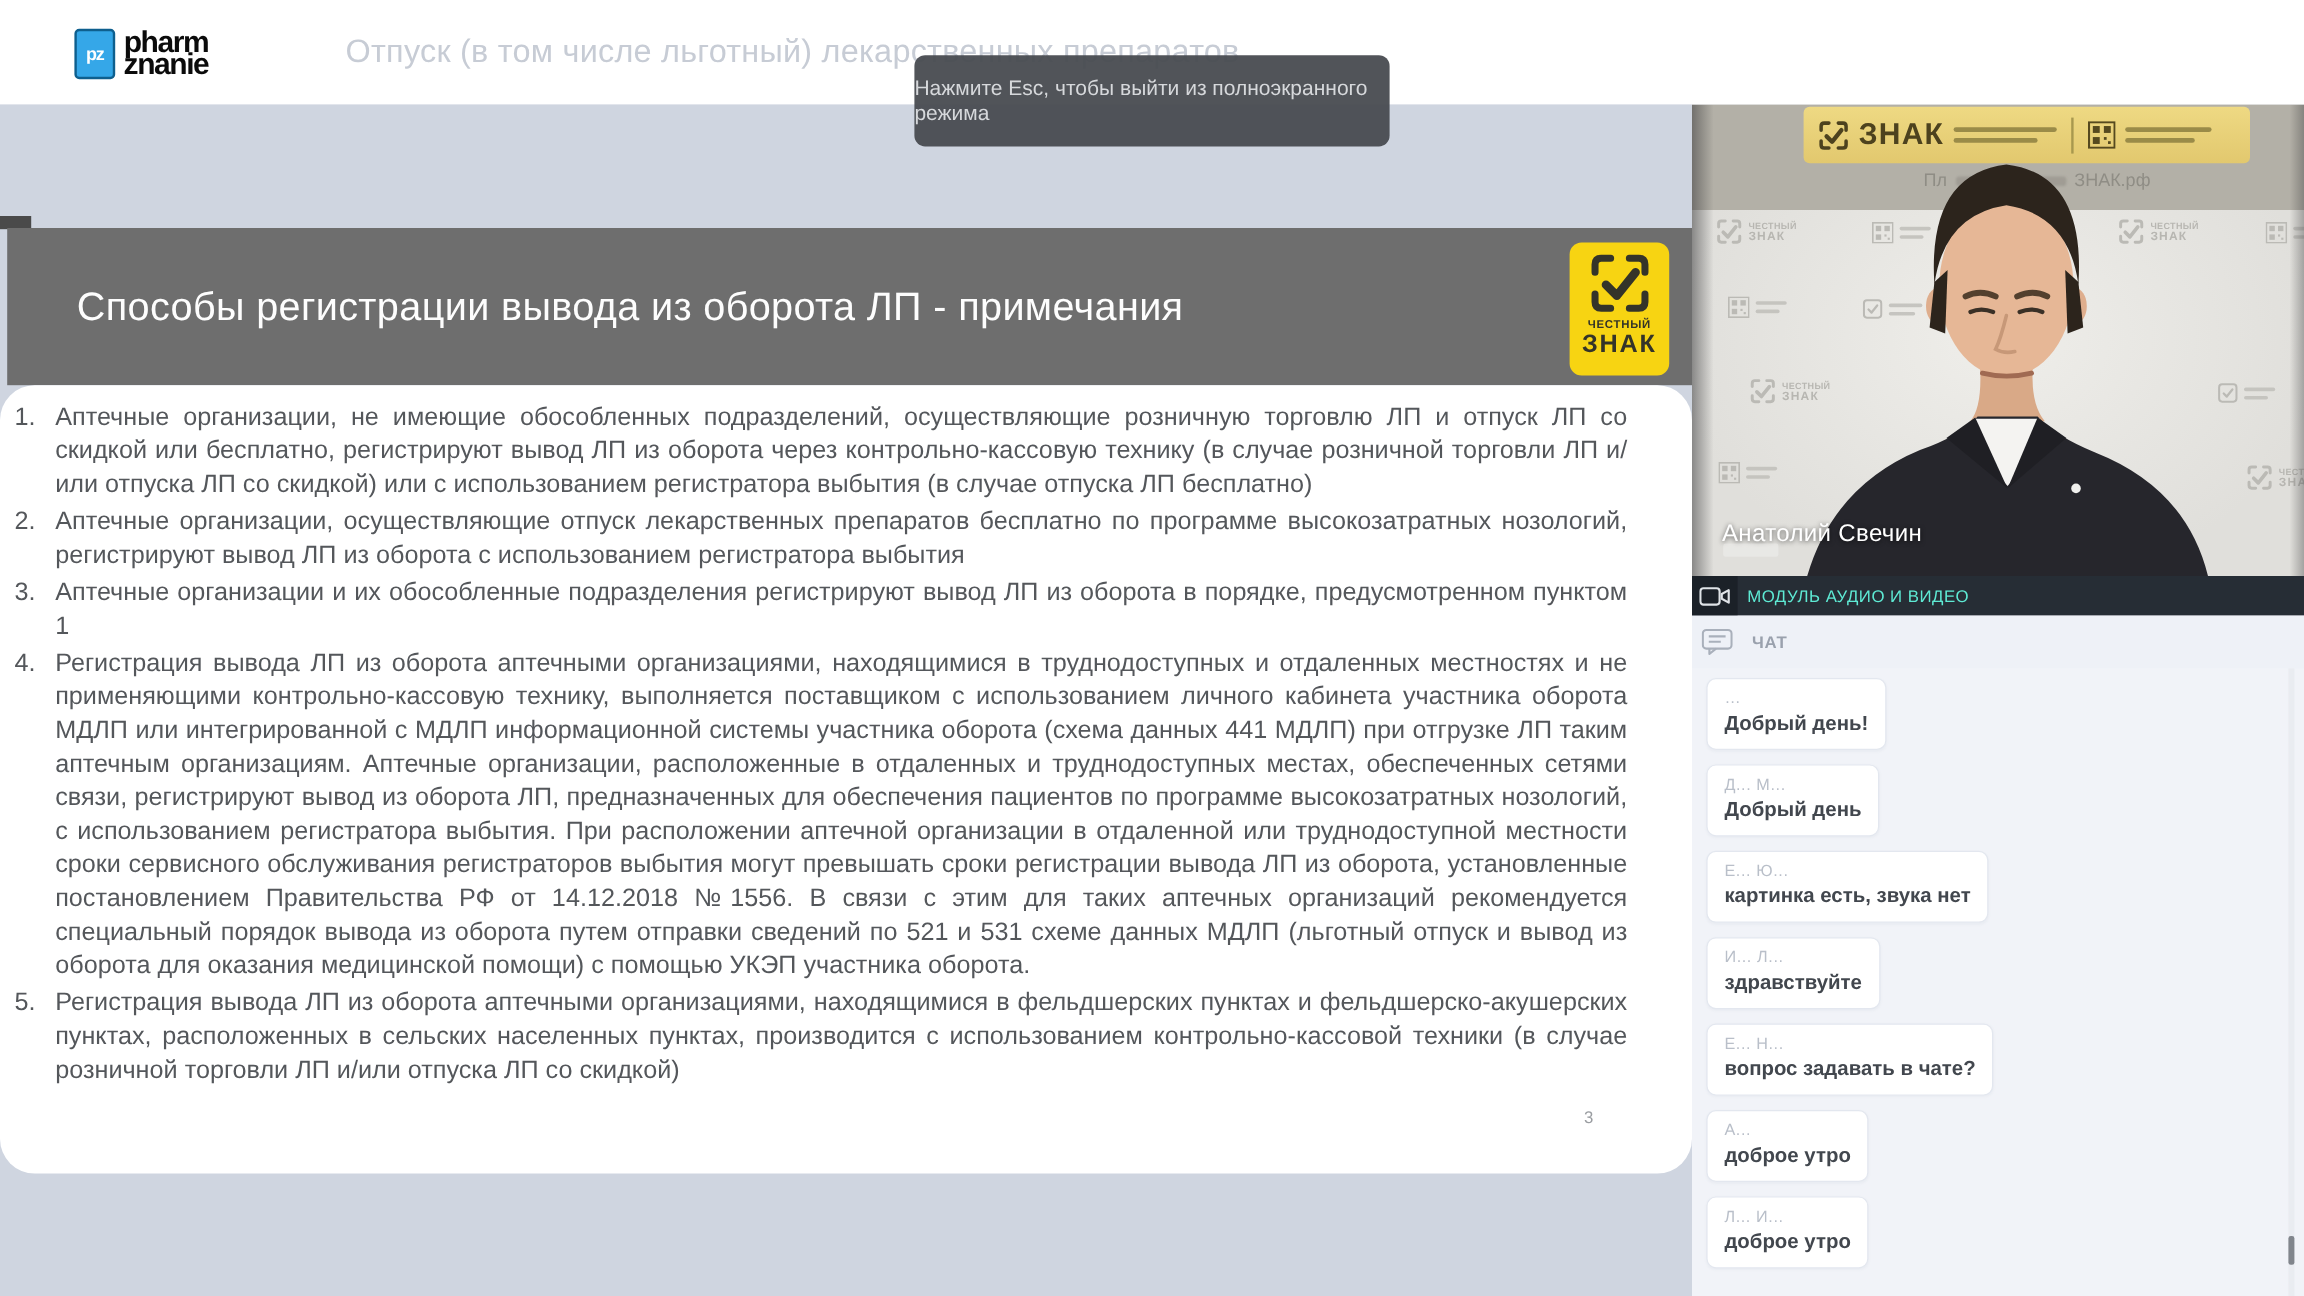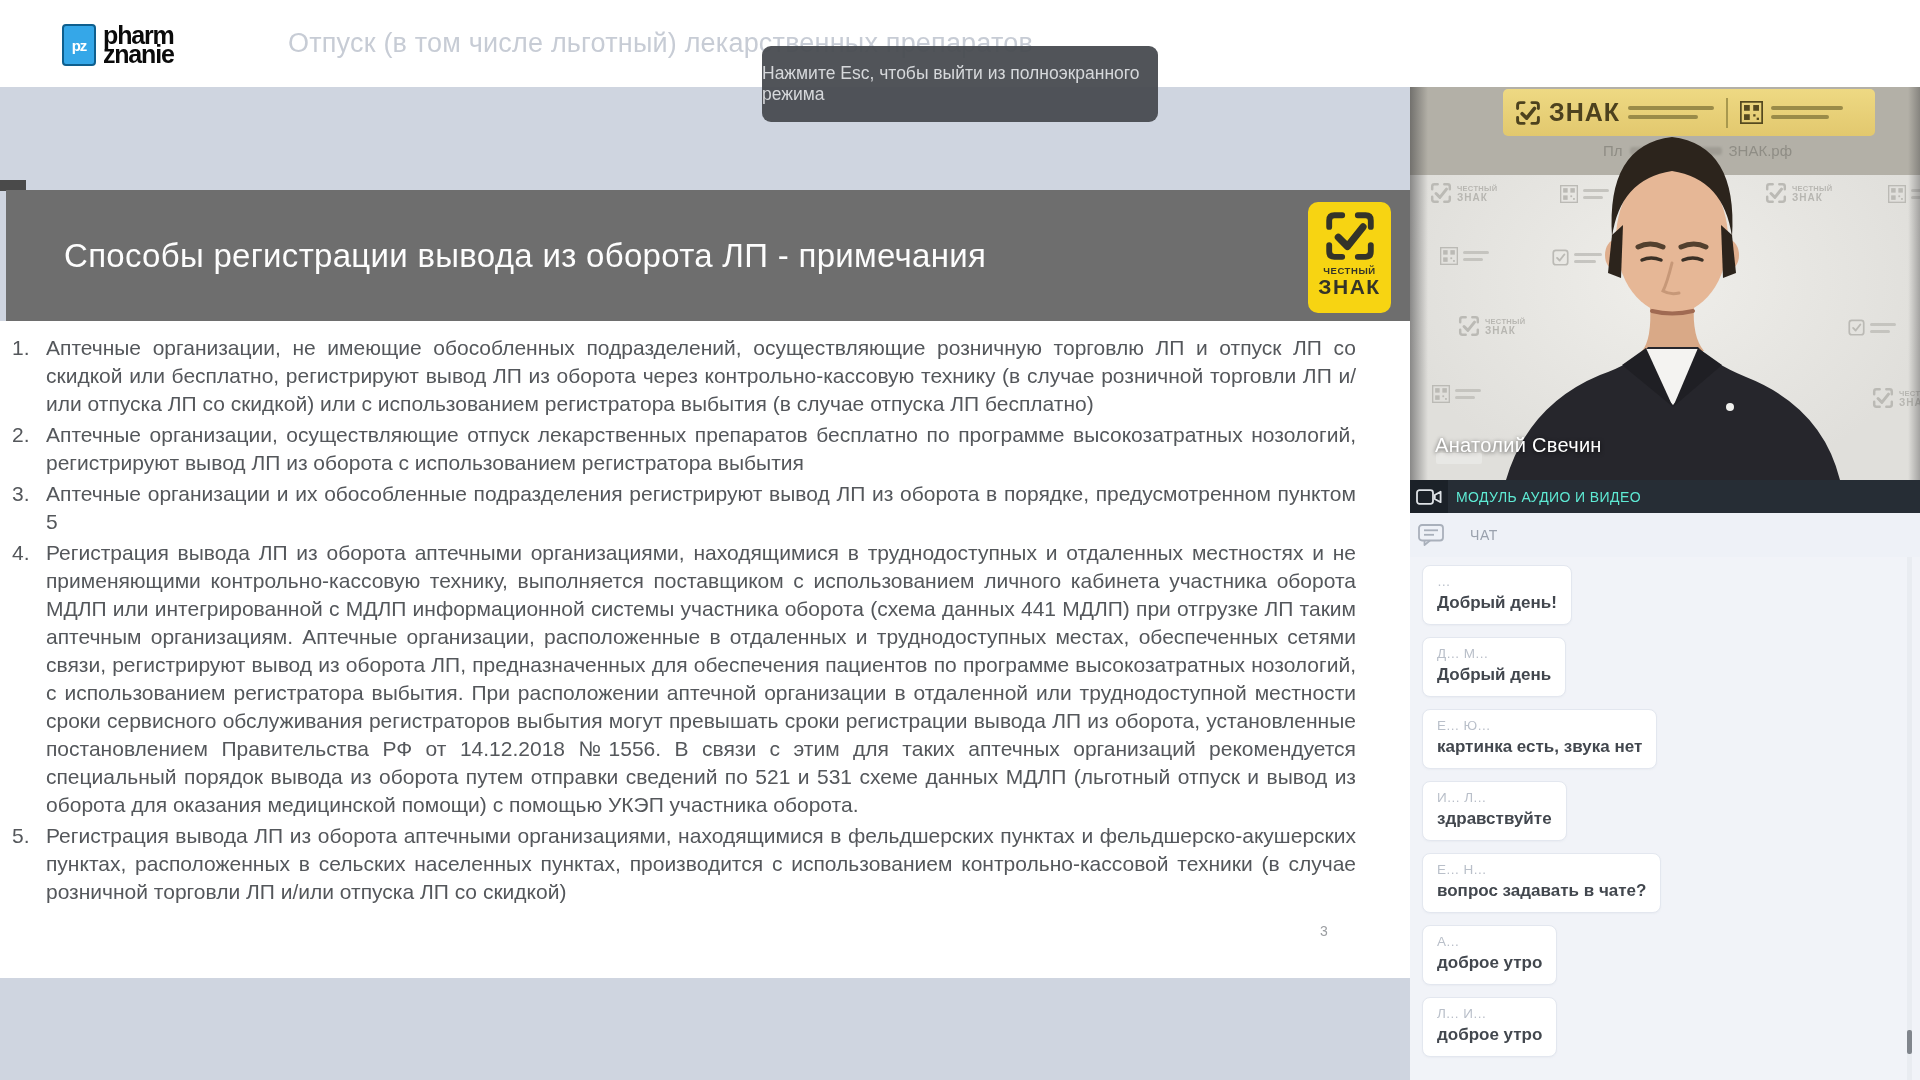--- a/index.html
+++ b/index.html
@@ -27,21 +27,21 @@
   .edge-artifact{position:absolute;left:0;top:93px;width:26px;height:11px;background:#4a4a4a;}
   .slide-titlebar{position:absolute;left:6px;top:103px;width:1404px;height:131px;background:#6e6e6e;}
   .slide-titlebar h1{margin:0;position:absolute;left:58px;top:0;height:131px;display:flex;align-items:center;
                      font-size:33px;font-weight:400;color:#fdfdfd;letter-spacing:.3px;}
   .cz-badge{position:absolute;left:1308px;top:115px;width:83px;height:111px;background:#f7d412;border-radius:10px;
             display:flex;flex-direction:column;align-items:center;padding-top:8px;box-sizing:border-box;z-index:2;}
   .cz-badge svg{width:52px;height:52px;color:#343429;}
   .cz-w1{font-size:9.5px;font-weight:bold;color:#343429;letter-spacing:.6px;margin-top:3px;}
   .cz-w2{font-size:21px;font-weight:bold;color:#343429;letter-spacing:1.5px;line-height:21px;}
 
-  .slide-body{position:absolute;left:0;top:234px;width:1410px;height:657px;background:#ffffff;}
+  .slide-body{position:absolute;left:0;top:234px;width:1410px;height:657px;background:#ffffff;border-radius:29px;}
   .slide-list{list-style:none;counter-reset:item;margin:13px 0 0 8px;padding:0;width:1348px;}
   .slide-list li{counter-increment:item;position:relative;padding-left:38px;margin-bottom:3px;
                  font-size:21px;line-height:28px;color:#54575b;text-align:justify;}
   .slide-list li::before{content:counter(item) ".";position:absolute;left:4px;top:0;}
   .page-num{position:absolute;left:1320px;top:602px;font-size:14px;color:#9a9da1;}
 
   
   .panel{position:absolute;left:1410px;top:87px;width:510px;height:993px;background:#f1f3f8;}
 
   
@@ -80,21 +80,21 @@
              border-radius:2px;filter:blur(.5px);}
 
   
   .av-bar{position:absolute;left:0;top:393px;width:510px;height:33px;background:#262d35;display:flex;align-items:center;cursor:pointer;}
   .av-icon{width:38px;height:33px;background:#1b2128;display:flex;align-items:center;justify-content:center;flex:none;}
   .av-bar .av-label{margin-left:8px;font-size:14px;font-weight:normal;color:#5eead4;letter-spacing:.4px;}
 
   
   .chat-header{position:absolute;left:0;top:426px;width:510px;height:44px;background:#eef1f7;display:flex;align-items:center;cursor:pointer;}
   .chat-header .ch-icon{width:38px;display:flex;align-items:center;justify-content:center;flex:none;margin-left:2px;}
-  .chat-header .ch-label{margin-left:20px;font-size:14px;font-weight:normal;color:#9aa1ad;letter-spacing:.6px;}
+  .chat-header .ch-label{margin-left:10px;font-size:14px;font-weight:bold;color:#9aa1ad;letter-spacing:.6px;}
 
   
   .chat-list{position:absolute;left:0;top:470px;width:496px;height:523px;background:#f1f3f8;
              padding:8px 0 0 12px;box-sizing:border-box;display:flex;flex-direction:column;align-items:flex-start;gap:12px;}
   .bubble{background:#ffffff;border:1px solid #e3e7ef;border-radius:8px;padding:8px 14px 10px;max-width:300px;
           box-shadow:0 1px 2px rgba(120,130,150,.06);}
   .bubble .sender{font-size:13.5px;color:#b9bfc9;letter-spacing:.5px;line-height:16px;margin-bottom:2px;}
   .bubble .msg{font-size:17px;font-weight:bold;color:#42474e;line-height:22px;white-space:nowrap;}
 
   
@@ -168,21 +168,21 @@
       <span class="cz-w2">ЗНАК</span>
     </div>
 
     <div class="slide-body">
       <ol class="slide-list">
 
           <li>Аптечные организации, не имеющие обособленных подразделений, осуществляющие розничную торговлю ЛП и отпуск ЛП со скидкой или бесплатно, регистрируют вывод ЛП из оборота через контрольно-кассовую технику (в случае розничной торговли ЛП и/или отпуска ЛП со скидкой) или с использованием регистратора выбытия (в случае отпуска ЛП бесплатно)</li>
 
           <li>Аптечные организации, осуществляющие отпуск лекарственных препаратов бесплатно по программе высокозатратных нозологий, регистрируют вывод ЛП из оборота с использованием регистратора выбытия</li>
 
-          <li>Аптечные организации и их обособленные подразделения регистрируют вывод ЛП из оборота в порядке, предусмотренном пунктом 5</li>
+          <li>Аптечные организации и их обособленные подразделения регистрируют вывод ЛП из оборота в порядке, предусмотренном пунктом 1</li>
 
           <li>Регистрация вывода ЛП из оборота аптечными организациями, находящимися в труднодоступных и отдаленных местностях и не применяющими контрольно-кассовую технику, выполняется поставщиком с использованием личного кабинета участника оборота МДЛП или интегрированной с МДЛП информационной системы участника оборота (схема данных 441 МДЛП) при отгрузке ЛП таким аптечным организациям. Аптечные организации, расположенные в отдаленных и труднодоступных местах, обеспеченных сетями связи, регистрируют вывод из оборота ЛП, предназначенных для обеспечения пациентов по программе высокозатратных нозологий, с использованием регистратора выбытия. При расположении аптечной организации в отдаленной или труднодоступной местности сроки сервисного обслуживания регистраторов выбытия могут превышать сроки регистрации вывода ЛП из оборота, установленные постановлением Правительства РФ от 14.12.2018 №1556. В связи с этим для таких аптечных организаций рекомендуется специальный порядок вывода из оборота путем отправки сведений по 521 и 531 схеме данных МДЛП (льготный отпуск и вывод из оборота для оказания медицинской помощи) с помощью УКЭП участника оборота.</li>
 
           <li>Регистрация вывода ЛП из оборота аптечными организациями, находящимися в фельдшерских пунктах и фельдшерско-акушерских пунктах, расположенных в сельских населенных пунктах, производится с использованием контрольно-кассовой техники (в случае розничной торговли ЛП и/или отпуска ЛП со скидкой)</li>
         </ol>
       <div class="page-num">3</div>
     </div>
   </main>
 
   <aside class="panel">

